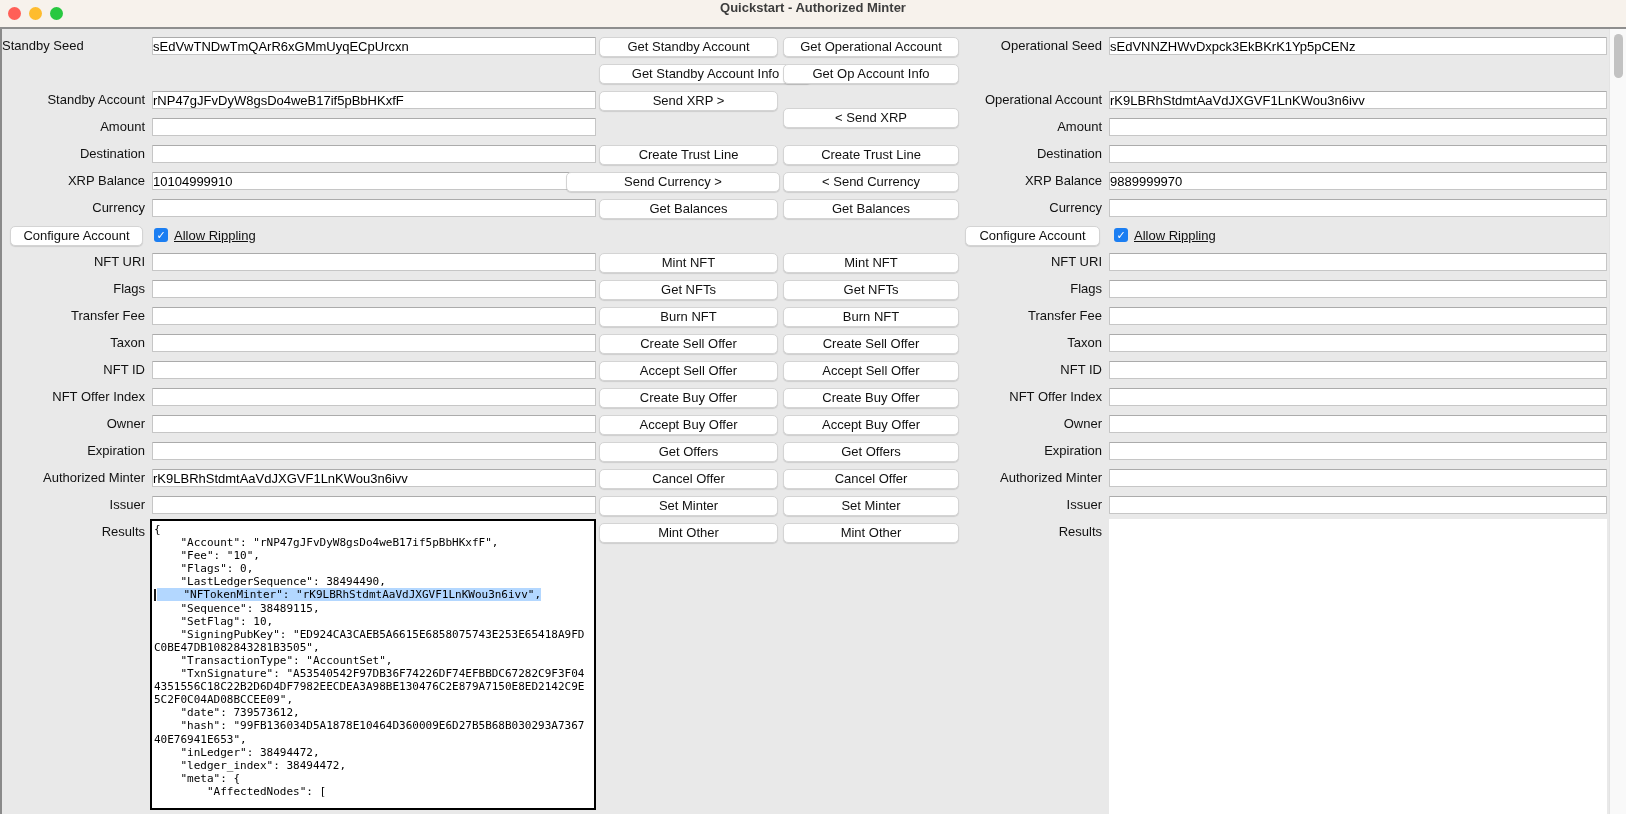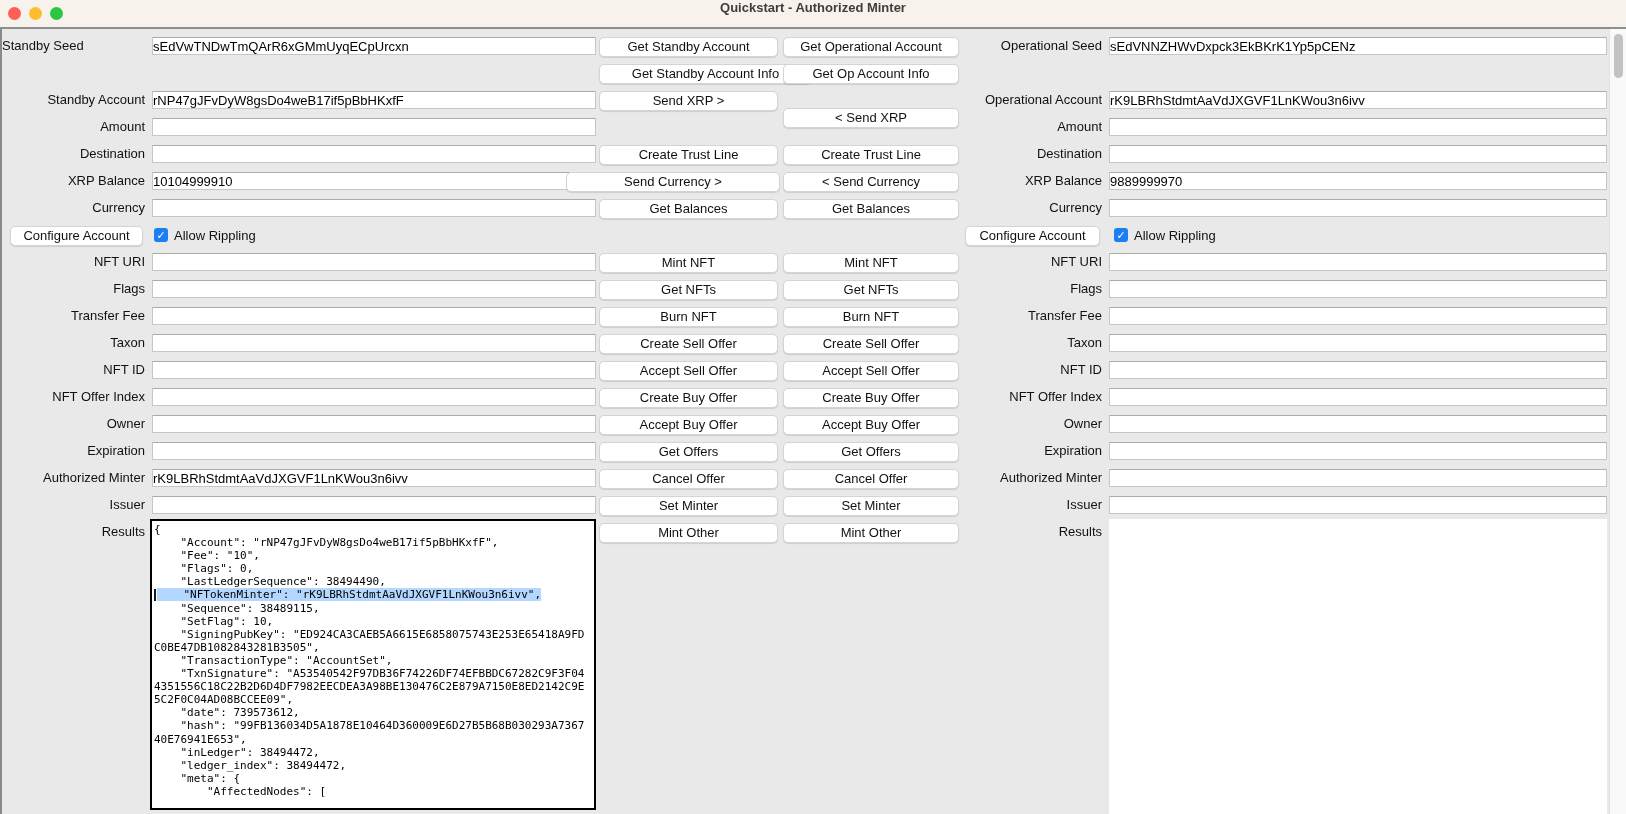--- a/index.html
+++ b/index.html
@@ -41,21 +41,21 @@
     font-size:13px;color:#111;cursor:default;
     font-family:"Liberation Sans","DejaVu Sans",sans-serif;
     padding:0;line-height:18px;text-align:center;
   }
   .checkbox{
     position:absolute;width:14px;height:14px;border-radius:3px;
     background:#1b7ef2;color:#fff;font-size:11px;line-height:14px;
     text-align:center;font-weight:bold;
   }
   .cb-label{
-    position:absolute;height:18px;line-height:17px;font-size:13px;color:#111;white-space:nowrap;
+    position:absolute;height:18px;line-height:17px;font-size:13px;color:#111;white-space:nowrap;text-decoration:underline;
   }
   .results-box{
     position:absolute;left:148px;top:490px;width:446px;height:291px;
     background:#fff;border:2px solid #000;box-sizing:border-box;overflow:hidden;
   }
   .results-area-right{
     position:absolute;left:1107px;top:490px;width:498px;bottom:0;
     background:#fff;
   }
   #results-lines{

